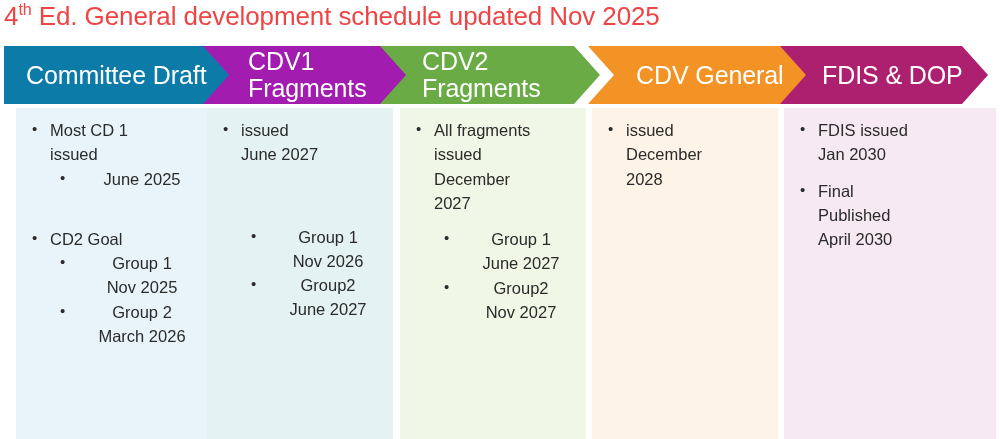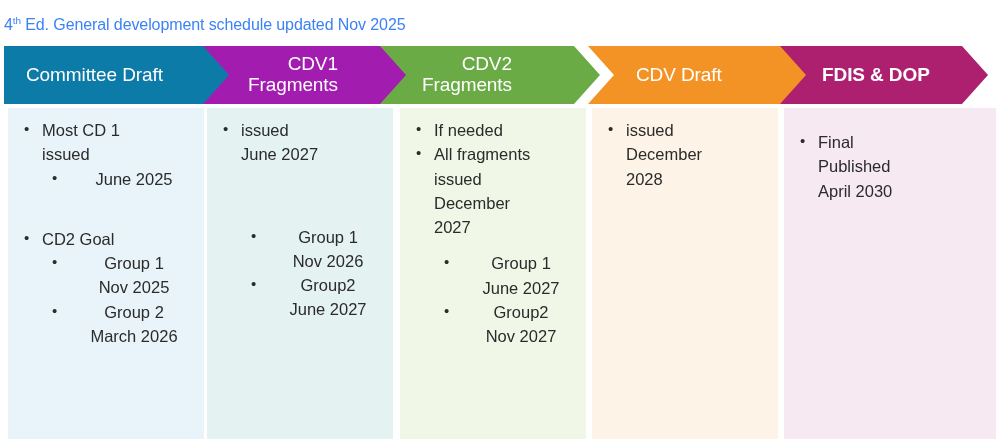--- a/index.html
+++ b/index.html
@@ -12,23 +12,23 @@
     height: 439px;
     font-family: "Liberation Sans", sans-serif;
     overflow: hidden;
     position: relative;
   }
 
   
   #page-title {
     position: absolute;
     left: 4px;
-    top: 16px;
-    font-size: 16px;
-    color: #3b82f6;
+    top: 1px;
+    font-size: 26px;
+    color: #ef4444;
     letter-spacing: -0.1px;
     white-space: nowrap;
   }
   #page-title sup {
     font-size: 0.62em;
     vertical-align: super;
     line-height: 0;
   }
 
   
@@ -42,27 +42,26 @@
   .chev {
     position: absolute;
     top: 0;
     height: 58px;
     display: flex;
     align-items: center;
     box-sizing: border-box;
   }
   .chev-label {
     color: #ffffff;
-    font-size: 19px;
+    font-size: 25px;
     line-height: 1.08;
     letter-spacing: -0.1px;
     white-space: pre-line;
     position: relative;
     z-index: 2;
-    text-align: right;
   }
 
   
   #panel-row {
     position: absolute;
     left: 0;
     top: 108px;
     width: 1000px;
     height: 331px;
   }
@@ -121,29 +120,29 @@
     </div>
     <div class="chev" style="left: 203px; width: 220px; background: #a21caf; clip-path: polygon(0px 0px, 194px 0px, 100% 50%, 194px 100%, 0px 100%, 26px 50%); padding-left: 45px;">
       <div class="chev-label">CDV1
 Fragments</div>
     </div>
     <div class="chev" style="left: 380px; width: 220px; background: rgb(106, 171, 69); clip-path: polygon(0px 0px, 194px 0px, 100% 50%, 194px 100%, 0px 100%, 26px 50%); padding-left: 42px;">
       <div class="chev-label">CDV2
 Fragments</div>
     </div>
     <div class="chev" style="left: 588px; width: 220px; background: rgb(243, 147, 37); clip-path: polygon(0px 0px, 194px 0px, 100% 50%, 194px 100%, 0px 100%, 26px 50%); padding-left: 48px;">
-      <div class="chev-label">CDV Draft</div>
+      <div class="chev-label">CDV General</div>
     </div>
-    <div class="chev" style="left: 780px; width: 208px; background: rgb(173, 32, 112); clip-path: polygon(0px 0px, 182px 0px, 100% 50%, 182px 100%, 0px 100%, 26px 50%); padding-left: 42px; font-weight: bold;">
+    <div class="chev" style="left: 780px; width: 208px; background: rgb(173, 32, 112); clip-path: polygon(0px 0px, 182px 0px, 100% 50%, 182px 100%, 0px 100%, 26px 50%); padding-left: 42px;">
       <div class="chev-label">FDIS &amp; DOP</div>
     </div>
   </div>
 
 <div id="panel-row">
-    <div class="panel" style="left: 8px; width: 196px; background: rgb(232, 244, 249);">
+    <div class="panel" style="left: 16px; width: 196px; background: rgb(232, 244, 249);">
       <div class="panel-inner">
         <div class="bullet">Most CD 1
 issued</div>
         <div class="bullet sub">June 2025</div>
         <div style="height: 36px;"></div>
         <div class="bullet">CD2 Goal</div>
         <div class="bullet sub">Group 1
 Nov 2025</div>
         <div class="bullet sub">Group 2
 March 2026</div>
@@ -155,21 +154,20 @@
    June 2027</div>
         <div style="height: 58px;"></div>
         <div class="bullet sub">Group 1
 Nov 2026</div>
         <div class="bullet sub">Group2
 June 2027</div>
       </div>
     </div>
     <div class="panel" style="left: 400px; width: 186px; background: rgb(241, 247, 231);">
       <div class="panel-inner">
-        <div class="bullet">If needed</div>
         <div class="bullet">All fragments
 issued
    December
    2027</div>
         <div style="height: 12px;"></div>
         <div class="bullet sub">Group 1
 June 2027</div>
         <div class="bullet sub">Group2
 Nov 2027</div>
       </div>
@@ -177,19 +175,21 @@
     <div class="panel" style="left: 592px; width: 186px; background: rgb(253, 243, 231);">
       <div class="panel-inner">
         <div class="bullet">issued
    December
    2028</div>
         <div style="height: 12px;"></div>
       </div>
     </div>
     <div class="panel" style="left: 784px; width: 212px; background: rgb(246, 233, 241);">
       <div class="panel-inner">
+        <div class="bullet">FDIS issued
+   Jan 2030</div>
         <div style="height: 12px;"></div>
         <div class="bullet">Final
 Published
    April 2030</div>
       </div>
     </div>
   </div>
 
 </body></html>

